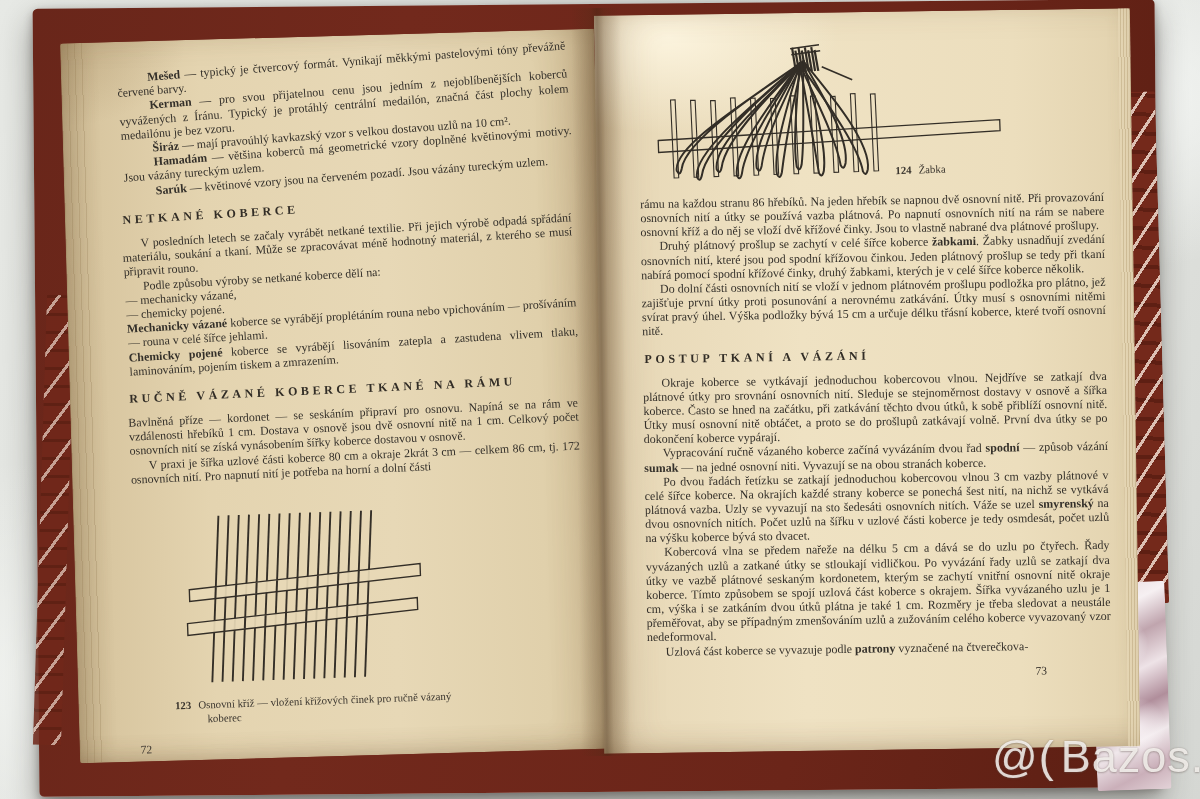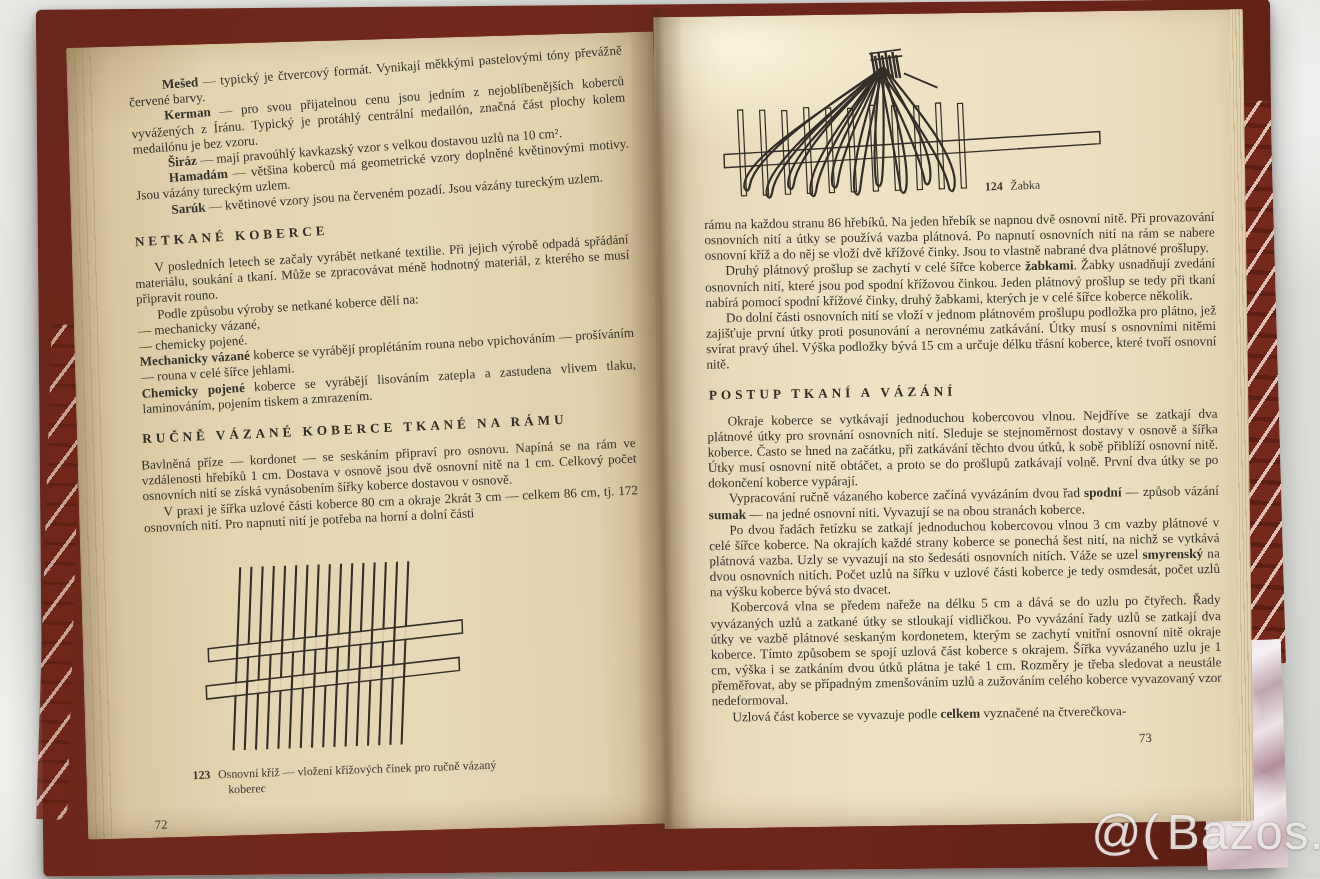--- a/index.html
+++ b/index.html
@@ -263,21 +263,21 @@
     </div>
     <div class="tg tg-r2">
         <p class="line flush"><span>rámu na každou stranu 86 hřebíků. Na jeden hřebík se napnou dvě osnovní nitě. Při provazování osnovních nití a útky se používá vazba plátnová. Po napnutí osnovních nití na rám se nabere osnovní kříž a do něj se vloží dvě křížové činky. Jsou to vlastně nabrané dva plátnové prošlupy.</span></p>
         <p class="line indent"><span>Druhý plátnový prošlup se zachytí v celé šířce koberce </span><span class="b">žabkami</span><span>. Žabky usnadňují zvedání osnovních nití, které jsou pod spodní křížovou činkou. Jeden plátnový prošlup se tedy při tkaní nabírá pomocí spodní křížové činky, druhý žabkami, kterých je v celé šířce koberce několik.</span></p>
         <p class="line indent"><span>Do dolní části osnovních nití se vloží v jednom plátnovém prošlupu podložka pro plátno, jež zajišťuje první útky proti posunování a nerovnému zatkávání. Útky musí s osnovními nitěmi svírat pravý úhel. Výška podložky bývá 15 cm a určuje délku třásní koberce, které tvoří osnovní nitě.</span></p>
         <h3 class="sec-heading"><span>POSTUP TKANÍ A VÁZÁNÍ</span></h3>
         <p class="line indent"><span>Okraje koberce se vytkávají jednoduchou kobercovou vlnou. Nejdříve se zatkají dva plátnové útky pro srovnání osnovních nití. Sleduje se stejnoměrnost dostavy v osnově a šířka koberce. Často se hned na začátku, při zatkávání těchto dvou útků, k sobě přiblíží osnovní nitě. Útky musí osnovní nitě obtáčet, a proto se do prošlupů zatkávají volně. První dva útky se po dokončení koberce vypárají.</span></p>
         <p class="line indent"><span>Vypracování ručně vázaného koberce začíná vyvázáním dvou řad </span><span class="b">spodní</span><span> — způsob vázání </span><span class="b">sumak</span><span> — na jedné osnovní niti. Vyvazují se na obou stranách koberce.</span></p>
         <p class="line indent"><span>Po dvou řadách řetízku se zatkají jednoduchou kobercovou vlnou 3 cm vazby plátnové v celé šířce koberce. Na okrajích každé strany koberce se ponechá šest nití, na nichž se vytkává plátnová vazba. Uzly se vyvazují na sto šedesáti osnovních nitích. Váže se uzel </span><span class="b">smyrenský</span><span> na dvou osnovních nitích. Počet uzlů na šířku v uzlové části koberce je tedy osmdesát, počet uzlů na výšku koberce bývá sto dvacet.</span></p>
         <p class="line indent"><span>Kobercová vlna se předem nařeže na délku 5 cm a dává se do uzlu po čtyřech. Řady vyvázaných uzlů a zatkané útky se stloukají vidličkou. Po vyvázání řady uzlů se zatkají dva útky ve vazbě plátnové seskaným kordonetem, kterým se zachytí vnitřní osnovní nitě okraje koberce. Tímto způsobem se spojí uzlová část koberce s okrajem. Šířka vyvázaného uzlu je 1 cm, výška i se zatkáním dvou útků plátna je také 1 cm. Rozměry je třeba sledovat a neustále přeměřovat, aby se případným zmenšováním uzlů a zužováním celého koberce vyvazovaný vzor nedeformoval.</span></p>
-        <p class="line indent"><span>Uzlová část koberce se vyvazuje podle </span><span class="b">celkem</span><span> vyznačené na čtverečkova-</span></p>
+        <p class="line indent"><span>Uzlová část koberce se vyvazuje podle </span><span class="b">patrony</span><span> vyznačené na čtverečkova-</span></p>
       </div>
     <p class="page-number pn-right">73</p>
   </div>
 </div>
 
 <div class="gutter-shadow"></div>
 
 <div class="watermark"><span class="cam">@(</span><span>Bazos.cz</span></div>
 
 </body></html>

